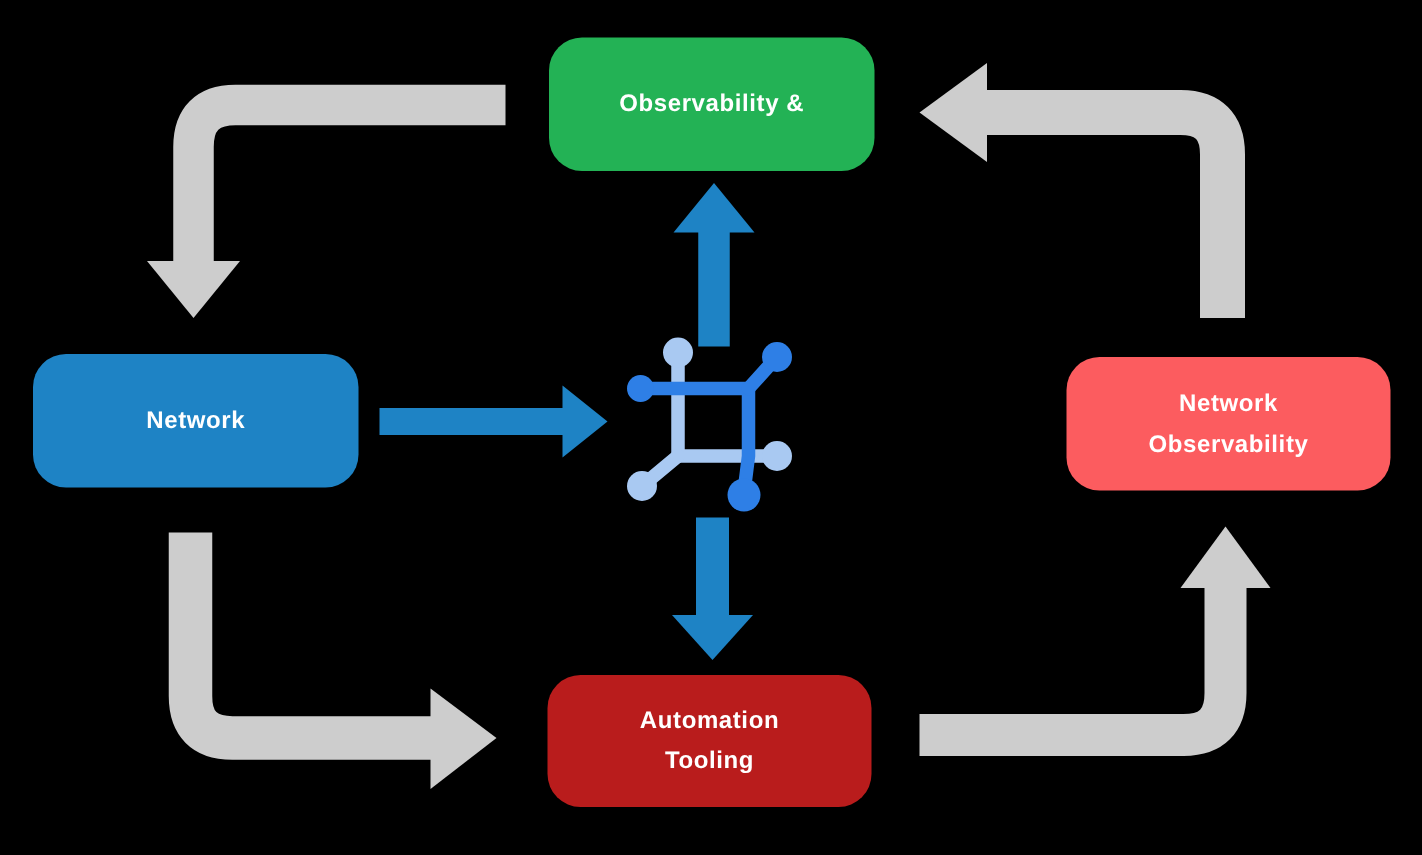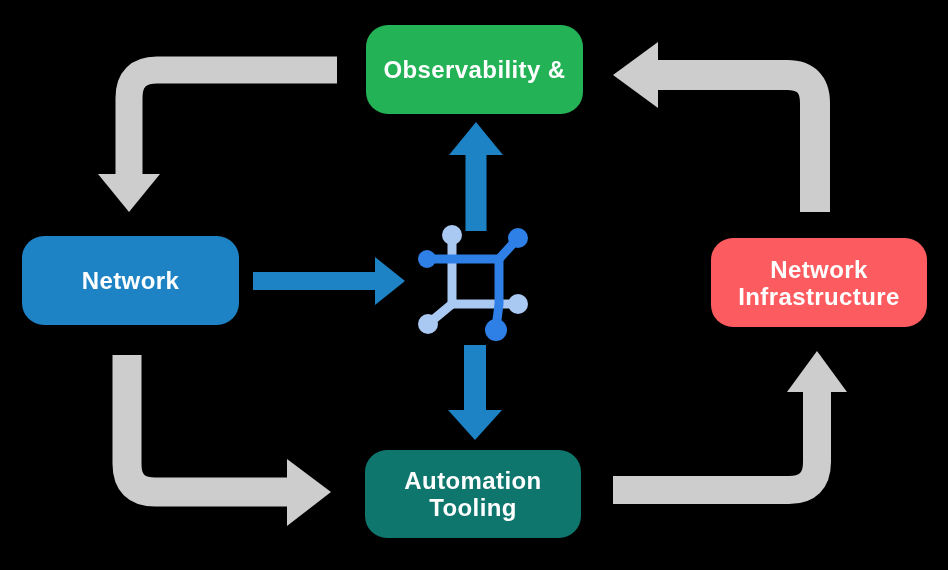--- a/index.html
+++ b/index.html
@@ -24,21 +24,21 @@
   }
   .node {
     position: absolute;
     border-radius: 22px;
     display: flex;
     flex-direction: column;
     align-items: center;
     justify-content: center;
     text-align: left;
     color: #ffffff;
-    font-size: 24px;
+    font-size: 16px;
     line-height: 27px;
     font-weight: 700;
     letter-spacing: 0.4px;
   }
   .node span { display: block; }
   .node-observability { left: 366px; top: 25px;  width: 217px; height: 89px; }
   .node-operations    { left: 22px;  top: 236px; width: 217px; height: 89px; }
   .node-infrastructure{ left: 711px; top: 238px; width: 216px; height: 89px; }
   .node-automation    { left: 365px; top: 450px; width: 216px; height: 88px; }
 </style>
@@ -105,21 +105,21 @@
   <div class="node node-observability" style="background-color: rgb(35, 178, 85); color: rgb(255, 255, 255);">
     <span>Observability &amp;</span>
   </div>
 
   <div class="node node-operations" style="background-color: rgb(30, 131, 197); color: rgb(255, 255, 255);">
     <span>Network</span>
   </div>
 
   <div class="node node-infrastructure" style="background-color: rgb(252, 92, 95); color: rgb(255, 255, 255);">
     <span>Network</span>
-    <span>Infrastructure</span>
+    <span>Observability</span>
   </div>
 
-  <div class="node node-automation" style="background-color: #0f766e; color: rgb(255, 255, 255);">
+  <div class="node node-automation" style="background-color: #b91c1c; color: rgb(255, 255, 255);">
     <span>Automation</span>
     <span>Tooling</span>
   </div>
 
 </div>
 
 </body></html>

